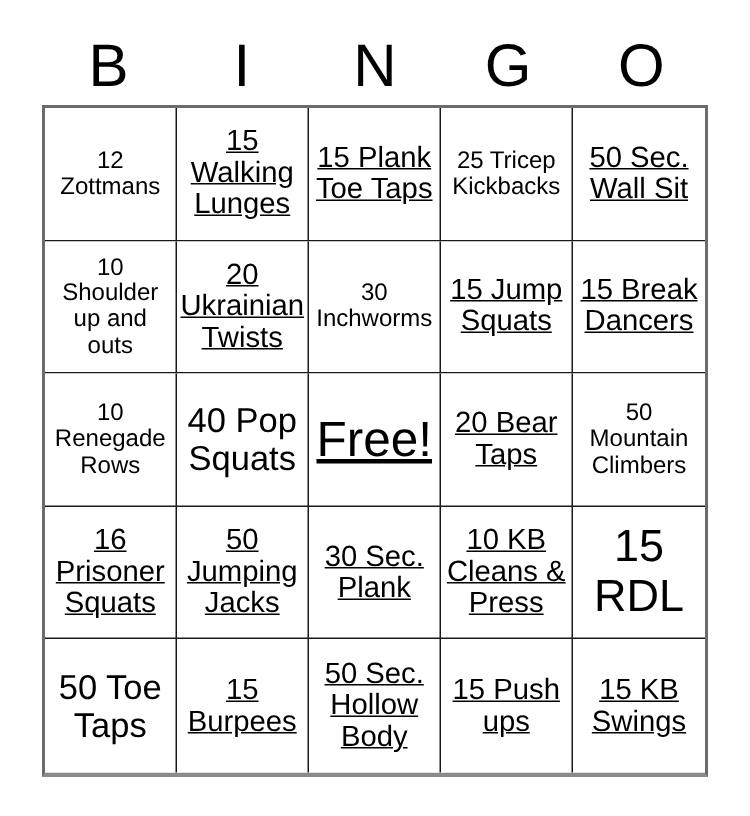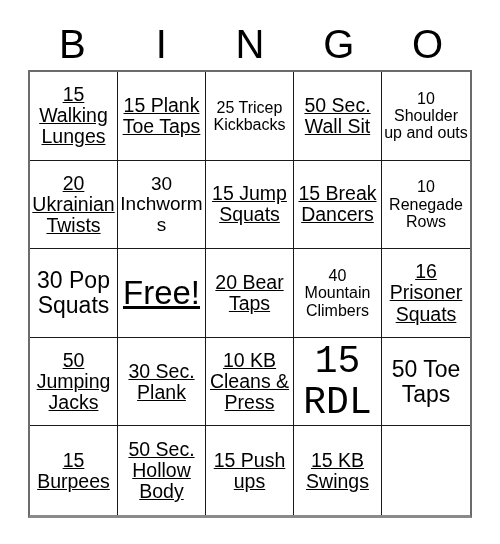--- a/index.html
+++ b/index.html
@@ -78,41 +78,44 @@
 
   .cell-text {
     display: block;
     width: 100%;
     line-height: 1.08;
     word-wrap: break-word;
     font-weight: 400;
   }
 
   
-  .sz-xs .cell-text { font-size: 19px; }
+  .sz-xs .cell-text { font-size: 16px; }
   .sz-s  .cell-text { font-size: 16px; }
   .sz-m  .cell-text { font-size: 19.5px; text-decoration: underline; }
   .sz-l  .cell-text { font-size: 23px; }
-  .sz-xl .cell-text { font-size: 38px; font-family: Liberation Mono, monospace; }
+  .sz-xl .cell-text { font-size: 30px; }
   .sz-free .cell-text { font-size: 33px; text-decoration: underline; }
 </style>
 </head>
 <body>
 
 <div class="card">
 
   <div class="header-row">
       <div class="header-cell">B</div>
       <div class="header-cell">I</div>
       <div class="header-cell">N</div>
       <div class="header-cell">G</div>
       <div class="header-cell">O</div>
     </div>
 
   <div class="grid">
+      <div class="cell sz-s">
+        <span class="cell-text">12 Zottmans</span>
+      </div>
       <div class="cell sz-m">
         <span class="cell-text">15 Walking Lunges</span>
       </div>
       <div class="cell sz-m">
         <span class="cell-text">15 Plank Toe Taps</span>
       </div>
       <div class="cell sz-s">
         <span class="cell-text">25 Tricep Kickbacks</span>
       </div>
       <div class="cell sz-m">
@@ -130,30 +133,30 @@
       <div class="cell sz-m">
         <span class="cell-text">15 Jump Squats</span>
       </div>
       <div class="cell sz-m">
         <span class="cell-text">15 Break Dancers</span>
       </div>
       <div class="cell sz-s">
         <span class="cell-text">10 Renegade Rows</span>
       </div>
       <div class="cell sz-l">
-        <span class="cell-text">30 Pop Squats</span>
+        <span class="cell-text">40 Pop Squats</span>
       </div>
       <div class="cell sz-free">
         <span class="cell-text">Free!</span>
       </div>
       <div class="cell sz-m">
         <span class="cell-text">20 Bear Taps</span>
       </div>
       <div class="cell sz-s">
-        <span class="cell-text">40 Mountain Climbers</span>
+        <span class="cell-text">50 Mountain Climbers</span>
       </div>
       <div class="cell sz-m">
         <span class="cell-text">16 Prisoner Squats</span>
       </div>
       <div class="cell sz-m">
         <span class="cell-text">50 Jumping Jacks</span>
       </div>
       <div class="cell sz-m">
         <span class="cell-text">30 Sec. Plank</span>
       </div>

